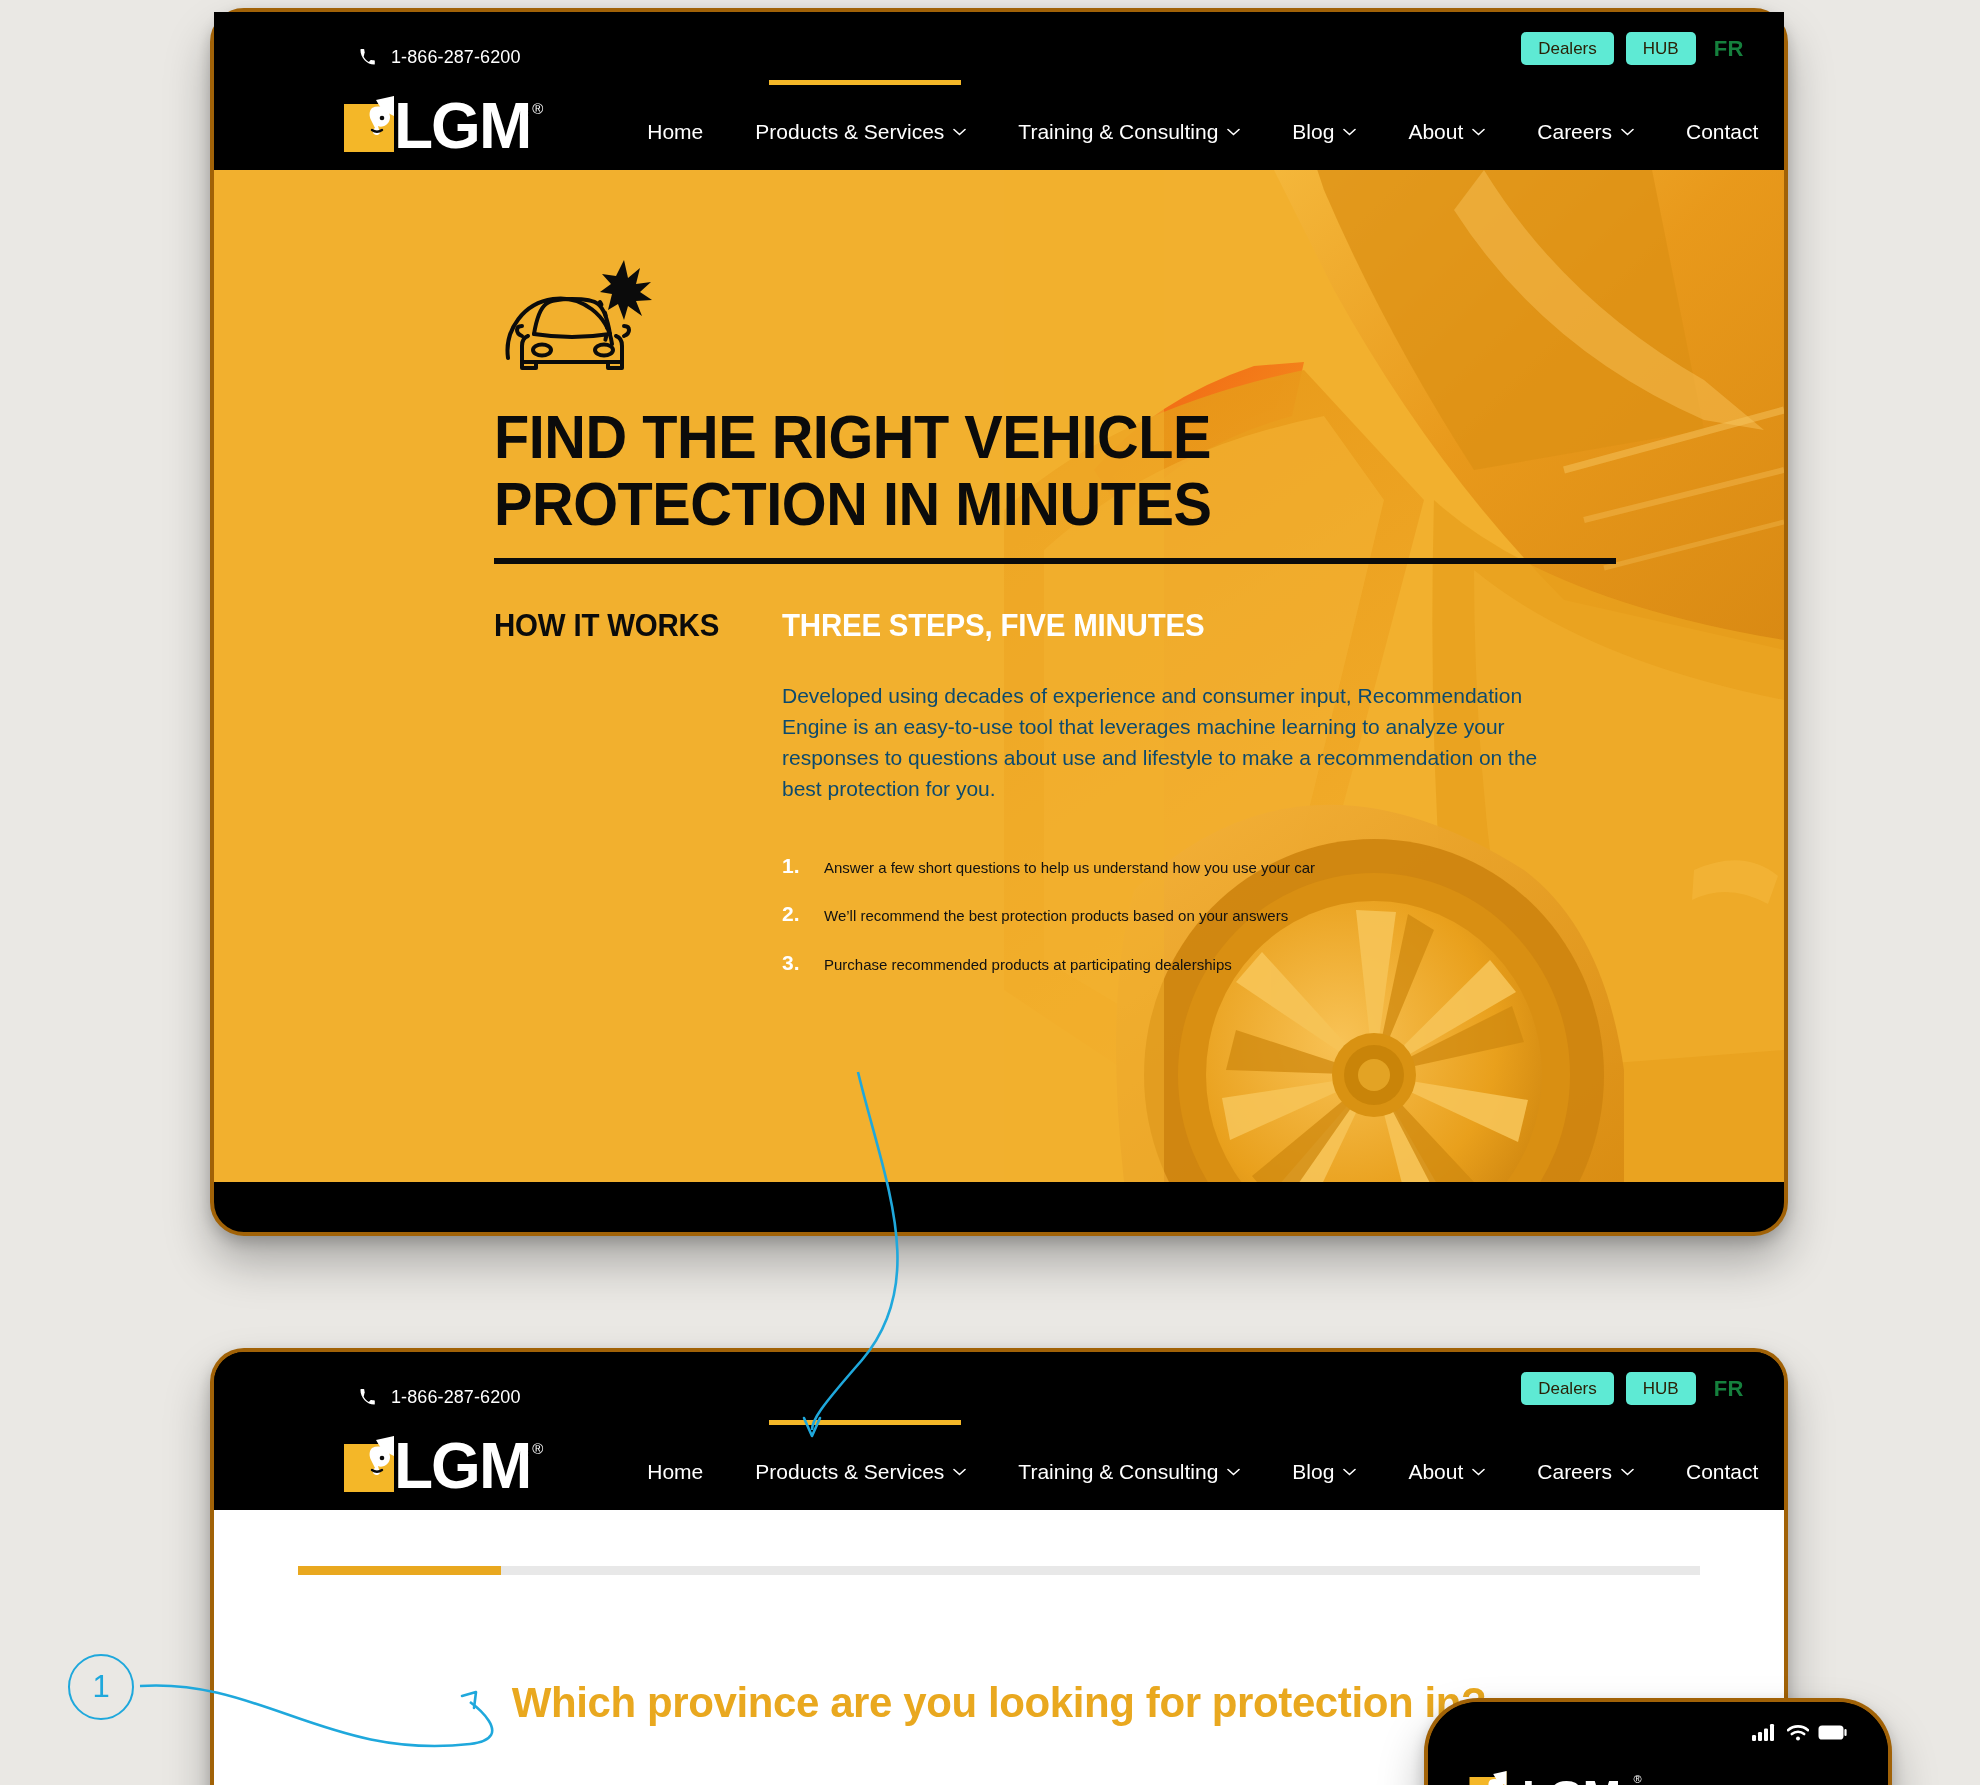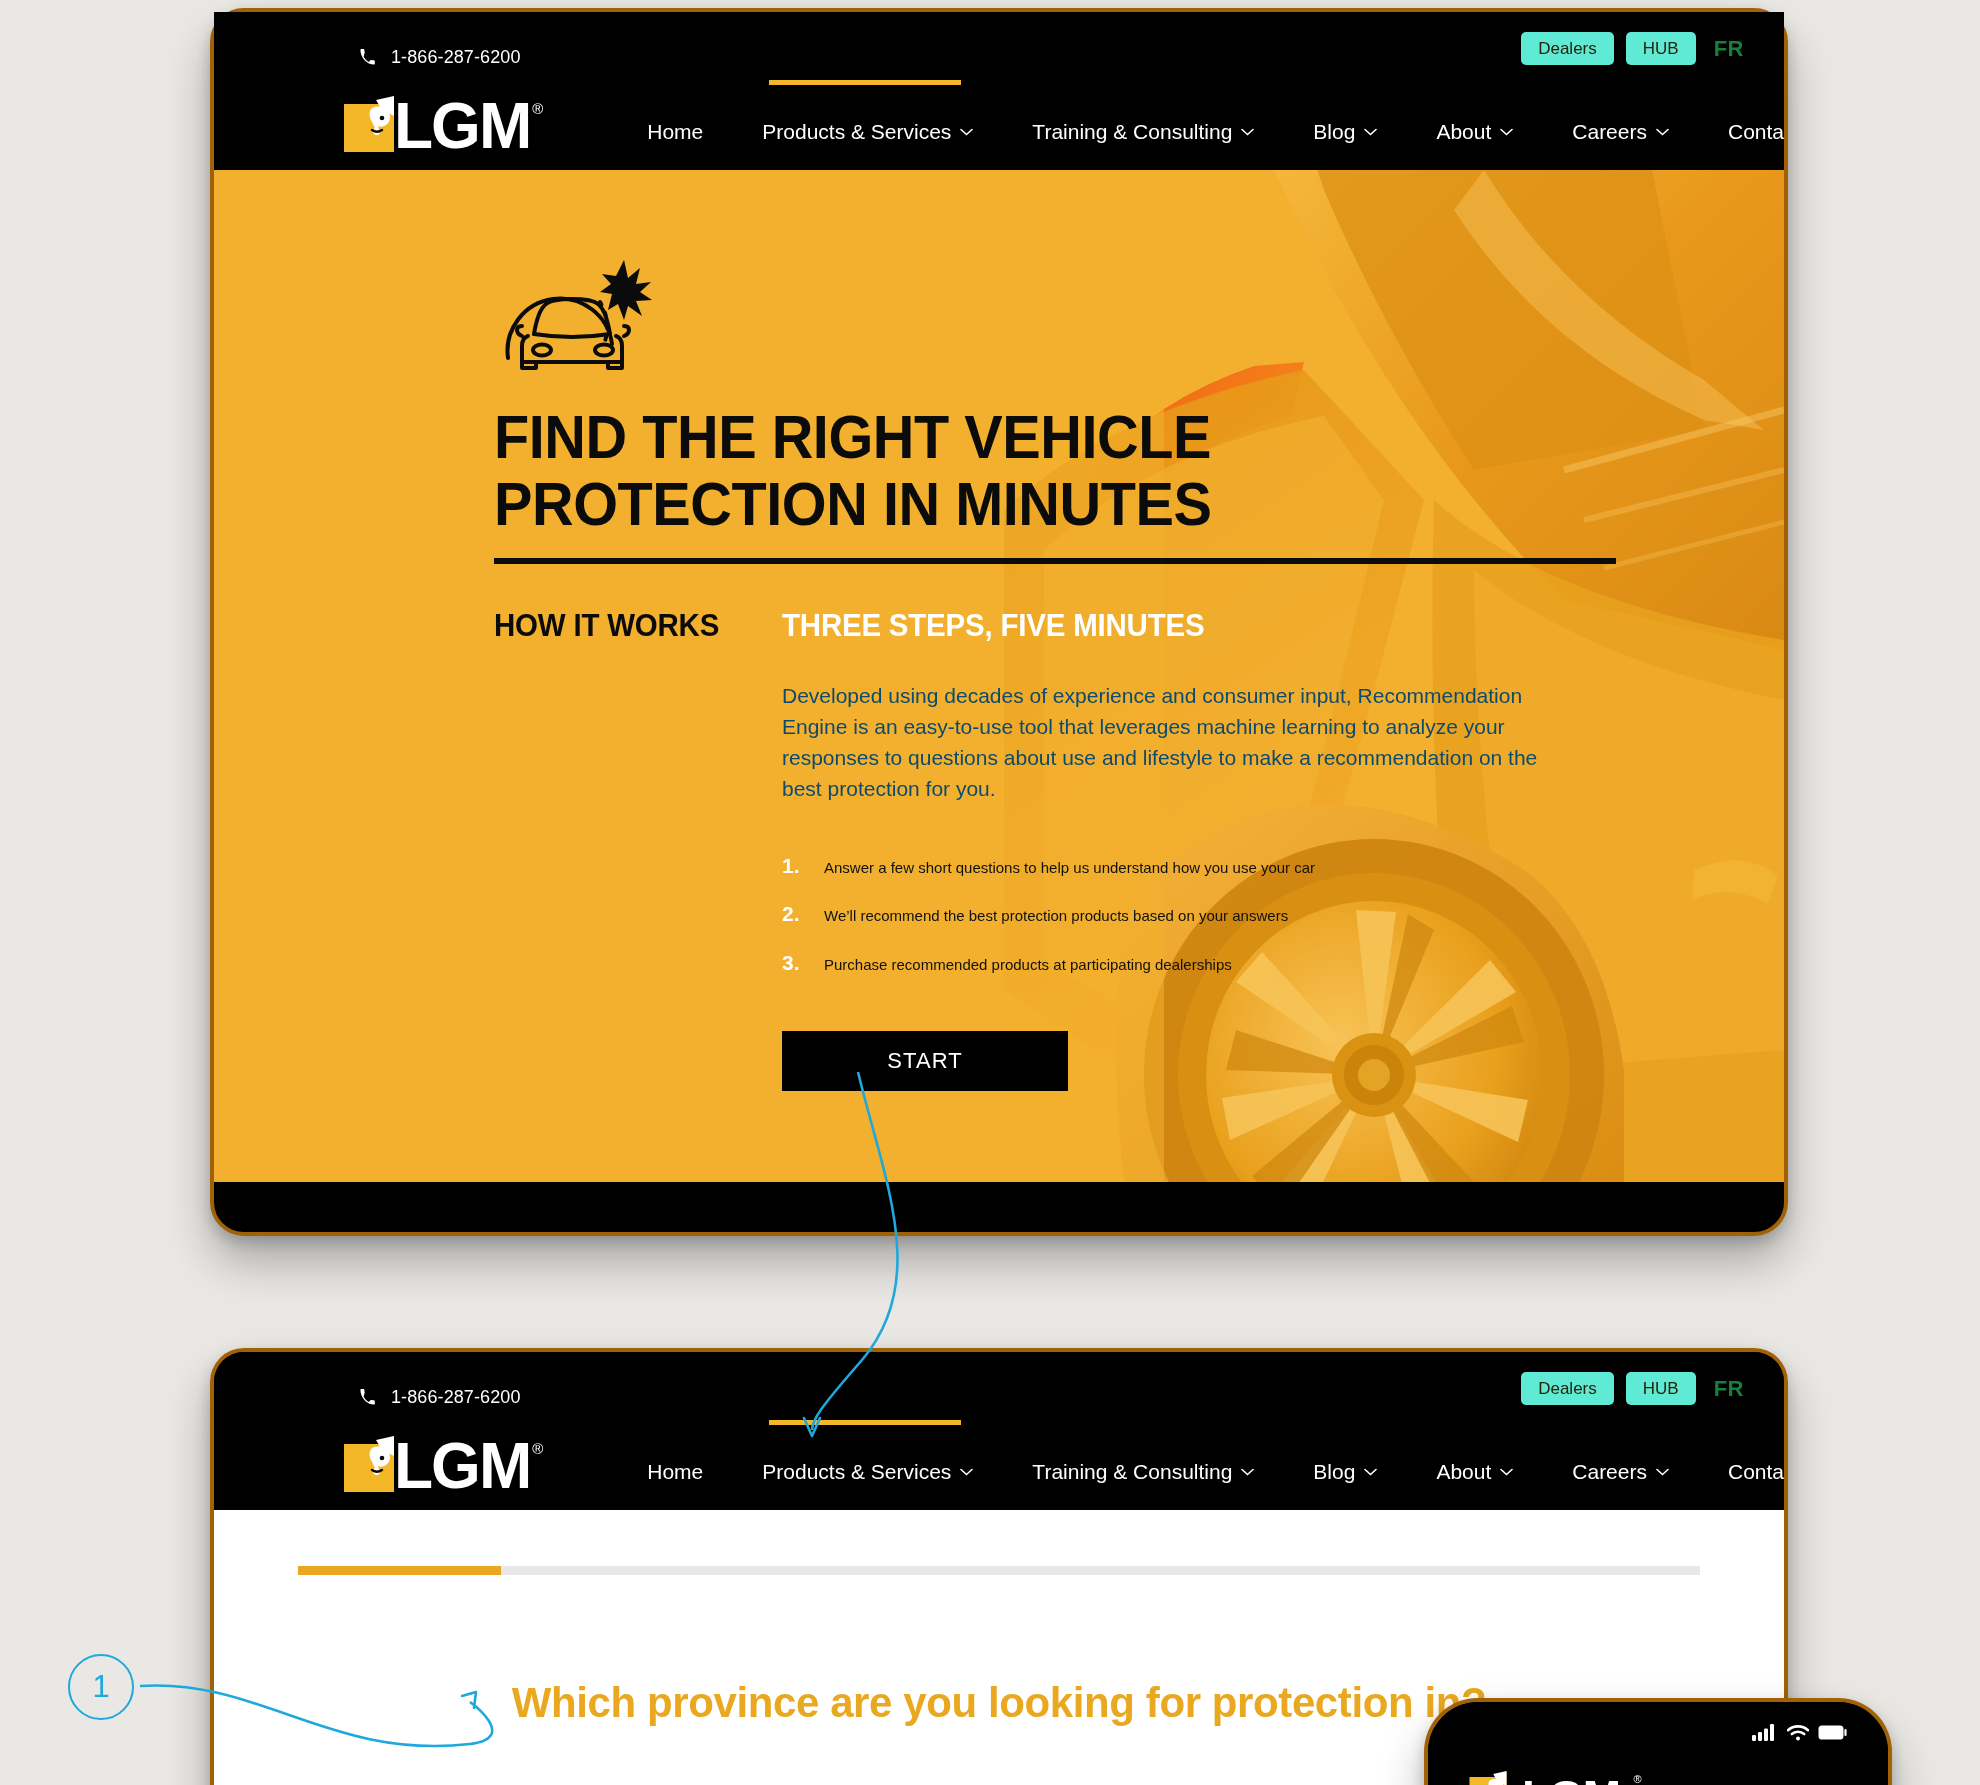--- a/index.html
+++ b/index.html
@@ -143,21 +143,21 @@
   .logo-reg {
     font-size: 15px;
     color: #fff;
     align-self: flex-start;
     margin-top: 4px;
     margin-left: 2px;
   }
   .main-nav {
     display: flex;
     align-items: center;
-    gap: 7px;
+    gap: 0;
     margin-left: 38px;
     margin-bottom: 10px;
   }
   .nav-item {
     color: #fff;
     font-size: 21px;
     padding: 0 26px;
     display: flex;
     align-items: center;
     gap: 9px;
@@ -561,21 +561,20 @@
               <li class="step">
                 <span class="step-num">2.</span>
                 <span class="step-text">We’ll recommend the best protection products based on your answers</span>
               </li>
               <li class="step">
                 <span class="step-num">3.</span>
                 <span class="step-text">Purchase recommended products at participating dealerships</span>
               </li>
             </ol>
 
-            <button class="start-btn">START</button>
           </div>
         </div>
       </div>
     </section>
   </div>
 </div>
 
 <div class="device" id="tablet-bottom">
   <div class="screen">
 

